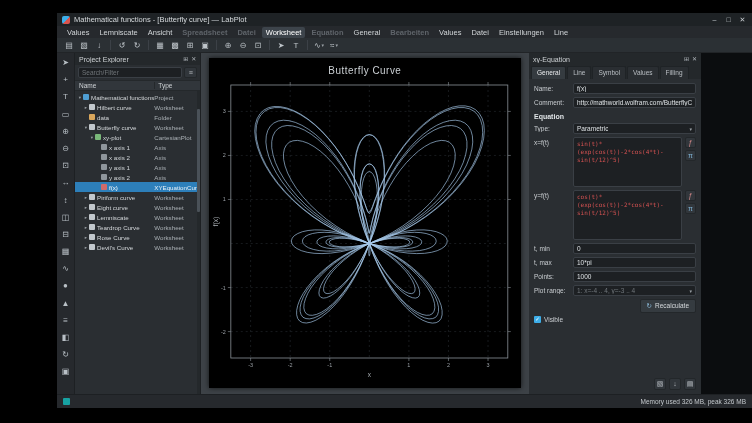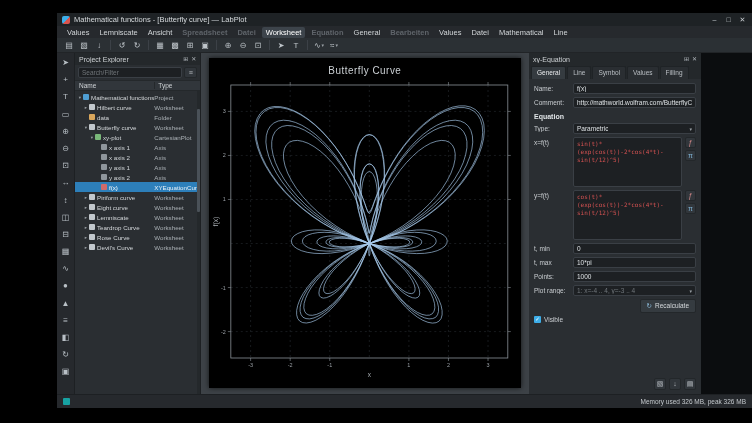--- a/index.html
+++ b/index.html
@@ -121,21 +121,21 @@
       <span class="menu-item">Lemniscate</span>
       <span class="menu-item">Ansicht</span>
       <span class="menu-item disabled">Spreadsheet</span>
       <span class="menu-item disabled">Datei</span>
       <span class="menu-item active">Worksheet</span>
       <span class="menu-item disabled">Equation</span>
       <span class="menu-item">General</span>
       <span class="menu-item disabled">Bearbeiten</span>
       <span class="menu-item">Values</span>
       <span class="menu-item">Datei</span>
-      <span class="menu-item">Mathematical</span>
+      <span class="menu-item">Einstellungen</span>
       <span class="menu-item">Line</span>
     </div>
 
   <div class="toolbar">
       <button class="tb-btn">
         <span class="tb-glyph">▤</span>
       </button>
       <button class="tb-btn">
         <span class="tb-glyph">▧</span>
       </button>

